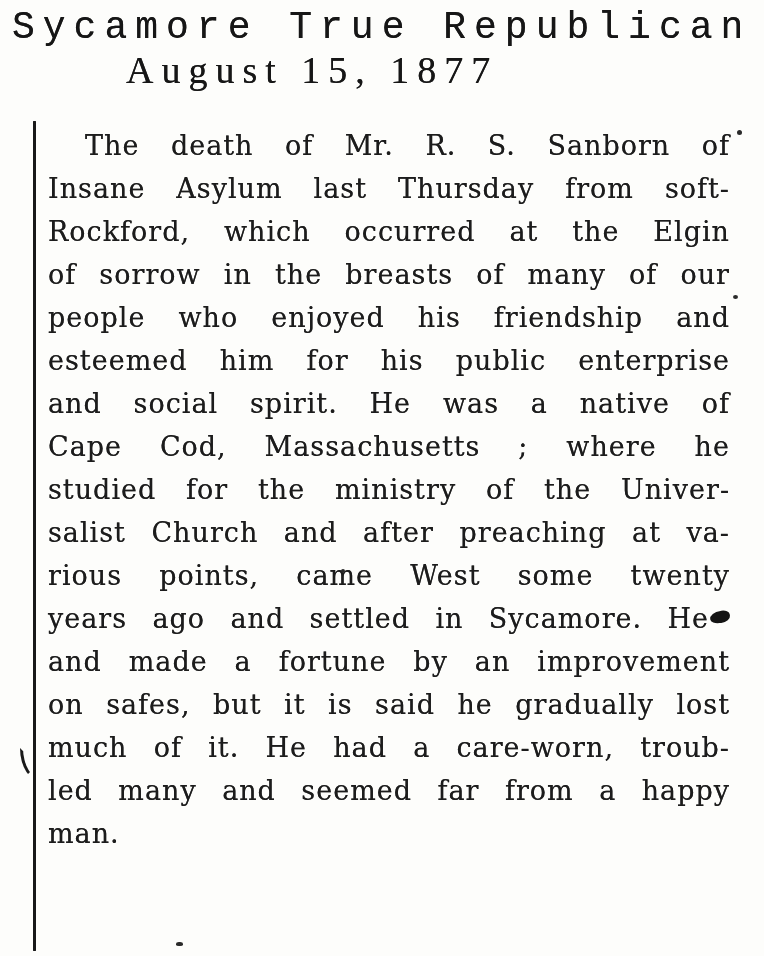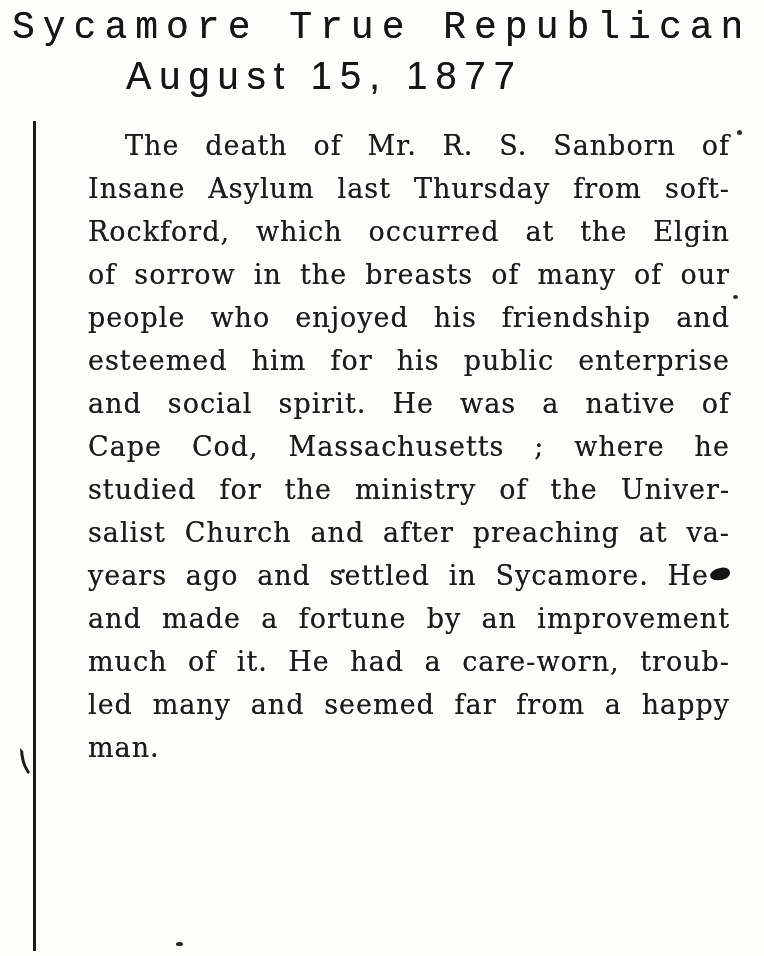--- a/index.html
+++ b/index.html
@@ -25,22 +25,22 @@
     font-size: 38px;
     line-height: 44px;
     letter-spacing: 8px;
     white-space: nowrap;
     color: #161616;
     text-shadow: 0 0 0.6px rgba(10,10,10,0.8);
   }
   .masthead-date {
     position: absolute;
     left: 126px;
-    top: 54px;
-    font-family: Liberation Sans, sans-serif;
+    top: 48px;
+    font-family: Liberation Serif, serif;
     font-size: 38px;
     line-height: 44px;
     letter-spacing: 8px;
     white-space: nowrap;
     color: #161616;
     text-shadow: 0 0 0.6px rgba(10,10,10,0.8);
   }
 
   
   .column-rule {
@@ -77,21 +77,20 @@
     letter-spacing: 1px;
     word-spacing: 3px;
     text-shadow: 0 0 0.5px rgba(20,20,20,0.75);
   }
   .line {
     height: 43px;
     line-height: 43px;
     text-align: justify;
     text-align-last: justify;
     white-space: nowrap;
-    margin-left: 40px;
   }
   .line.indent { text-indent: 37px; }
   .line.last {
     text-align: center;
     text-align-last: left;
   }
 
   
   .blob {
     display: inline-block;
@@ -132,22 +131,24 @@
     <div class="line indent">The death of Mr. R. S. Sanborn of</div>
     <div class="line">Insane Asylum last Thursday from soft-</div>
     <div class="line">Rockford, which occurred at the Elgin</div>
     <div class="line">of sorrow in the breasts of many of our</div>
     <div class="line">people who enjoyed his friendship and</div>
     <div class="line">esteemed him for his public enterprise</div>
     <div class="line">and social spirit. He was a native of</div>
     <div class="line">Cape Cod, Massachusetts ; where he</div>
     <div class="line">studied for the ministry of the Univer-</div>
     <div class="line">salist Church and after preaching at va-</div>
+    <div class="line">rious points, came West some twenty</div>
     <div class="line"><span>years ago and settled in Sycamore. He</span><span class="blob"></span></div>
     <div class="line">and made a fortune by an improvement</div>
+    <div class="line">on safes, but it is said he gradually lost</div>
     <div class="line">much of it. He had a care-worn, troub-</div>
     <div class="line">led many and seemed far from a happy</div>
     <div class="line last">man.</div>
   </article>
 
   <i class="speck s1"></i>
   <i class="speck s2"></i>
   <i class="speck s3"></i>
   <i class="speck s4"></i>
 

